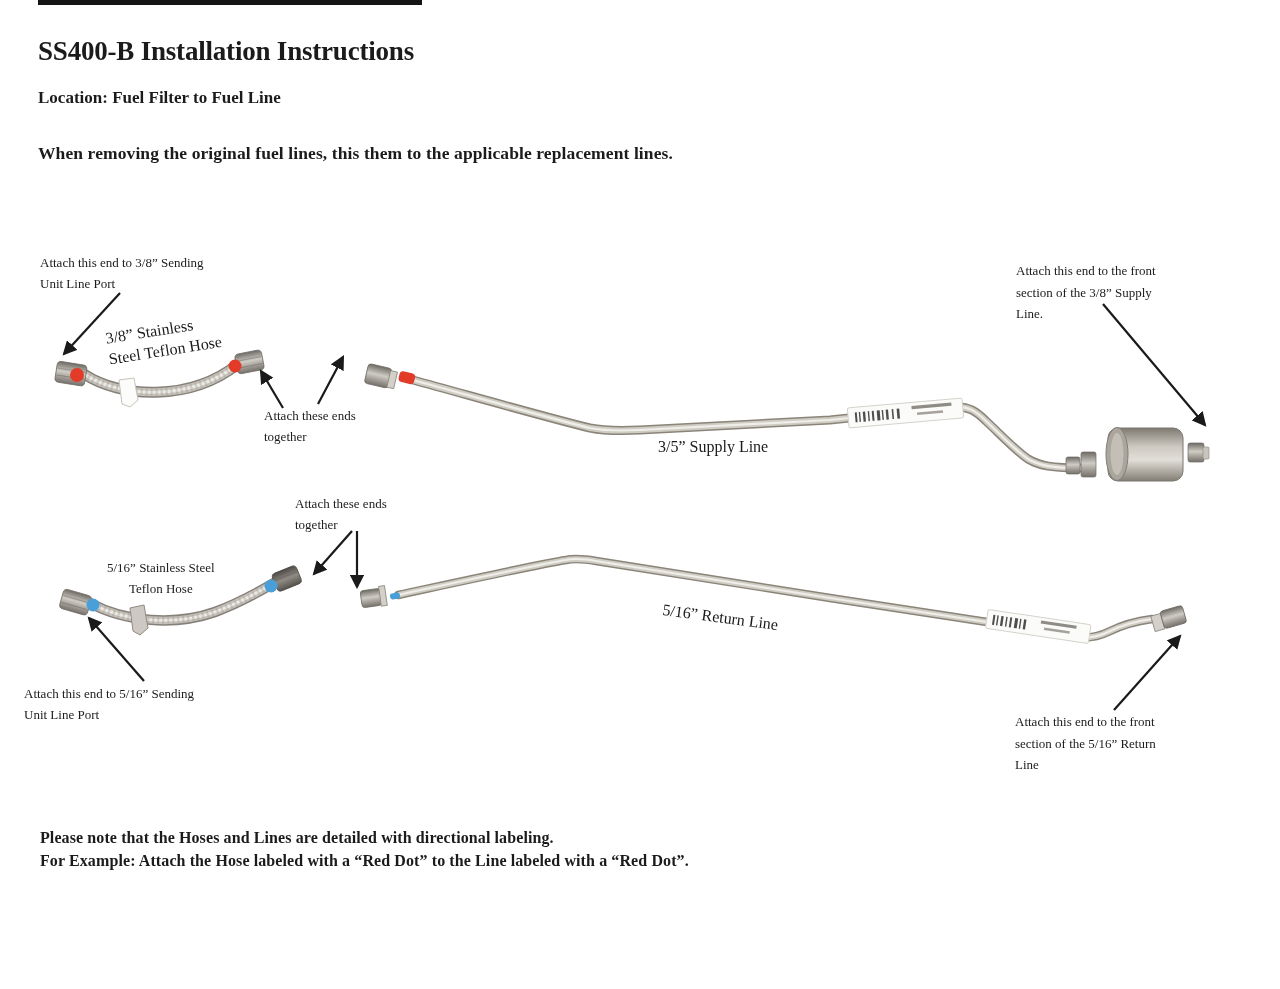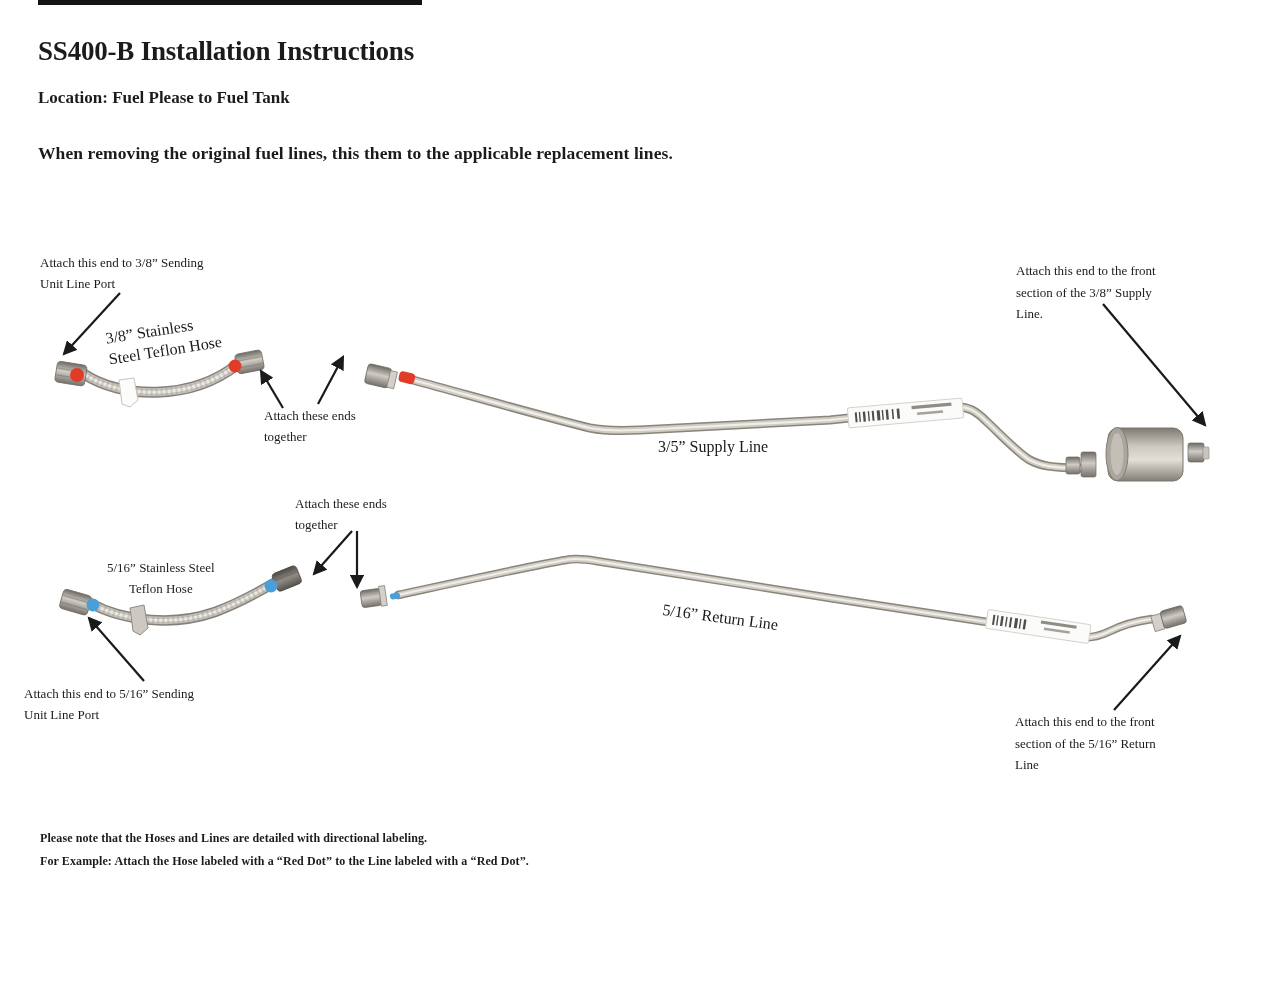--- a/index.html
+++ b/index.html
@@ -41,34 +41,34 @@
   #attach-together-1{left:264px;top:405px;}
   #supply-line-label{left:658px;top:436px;}
   #attach-front-supply{left:1016px;top:260px;line-height:21.5px;}
   #attach-together-2{left:295px;top:493px;}
   #hose516-label{left:107px;top:557px;text-align:center;}
   #return-line-label{left:664px;top:599px;transform:rotate(7.5deg);transform-origin:left top;}
   #attach-516-sending{left:24px;top:683px;}
   #attach-front-return{left:1015px;top:711px;line-height:21.5px;}
   #footer-note{
     left:40px;top:827px;
-    font-size:12px;font-weight:bold;line-height:22.5px;
+    font-size:16px;font-weight:bold;line-height:22.5px;
     white-space:pre-line;letter-spacing:0.1px;
   }
   svg{position:absolute;left:0;top:0;}
 </style>
 </head>
 <body>
 
 <div id="page">
 
   <div id="top-bar" class="abs"></div>
 
   <div id="doc-title" class="abs">SS400-B Installation Instructions</div>
-  <div id="doc-location" class="abs">Location: Fuel Please to Fuel Tank</div>
+  <div id="doc-location" class="abs">Location: Fuel Filter to Fuel Line</div>
   <div id="doc-intro" class="abs">When removing the original fuel lines, this them to the applicable replacement lines.</div>
 
   <svg width="1280" height="989" viewBox="0 0 1280 989">
     <defs>
       <marker id="ah" viewBox="0 0 10 10" refX="8.5" refY="5" markerWidth="6.5" markerHeight="6.5" orient="auto-start-reverse">
         <path d="M0,0 L10,5 L0,10 z" fill="#1a1a1a"></path>
       </marker>
       <linearGradient id="metalV" x1="0" y1="0" x2="0" y2="1">
         <stop offset="0" stop-color="#6e6a64"></stop>
         <stop offset="0.45" stop-color="#cfccc5"></stop>

